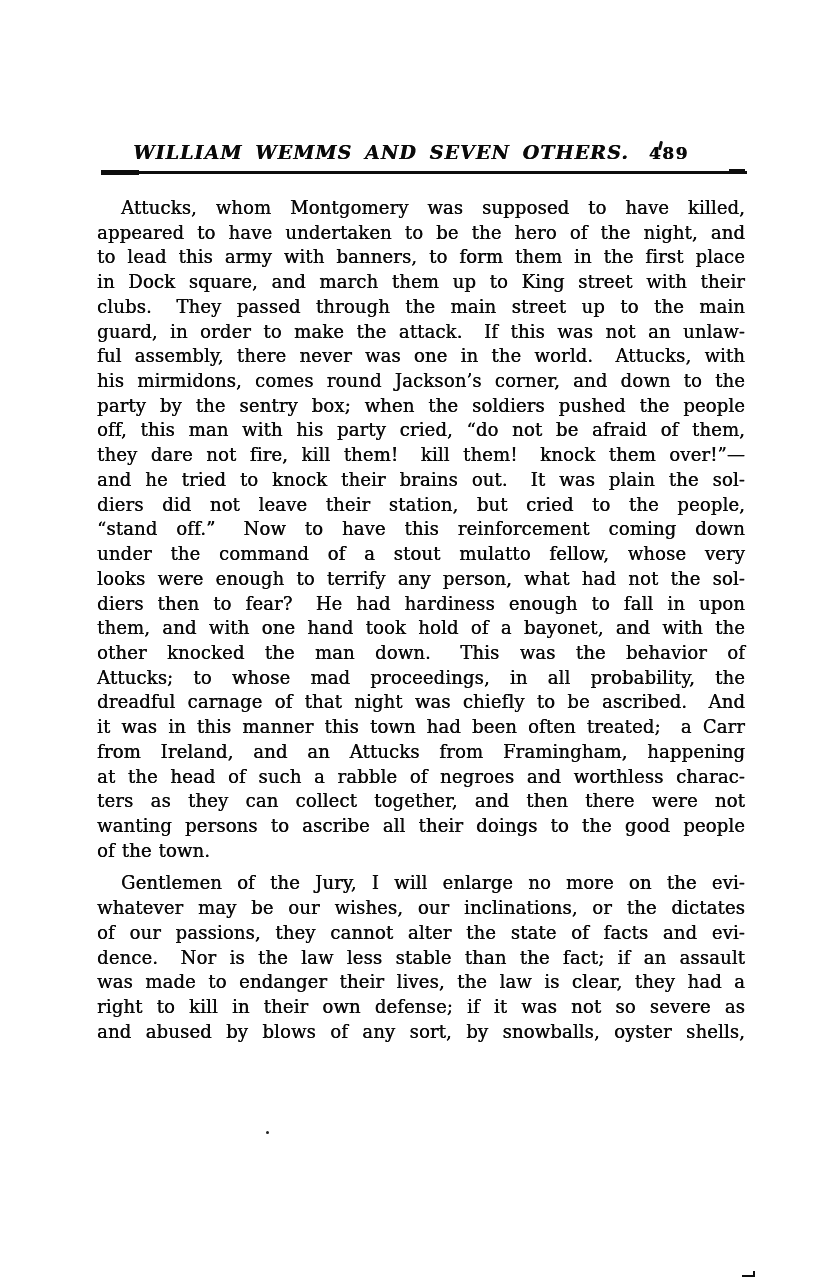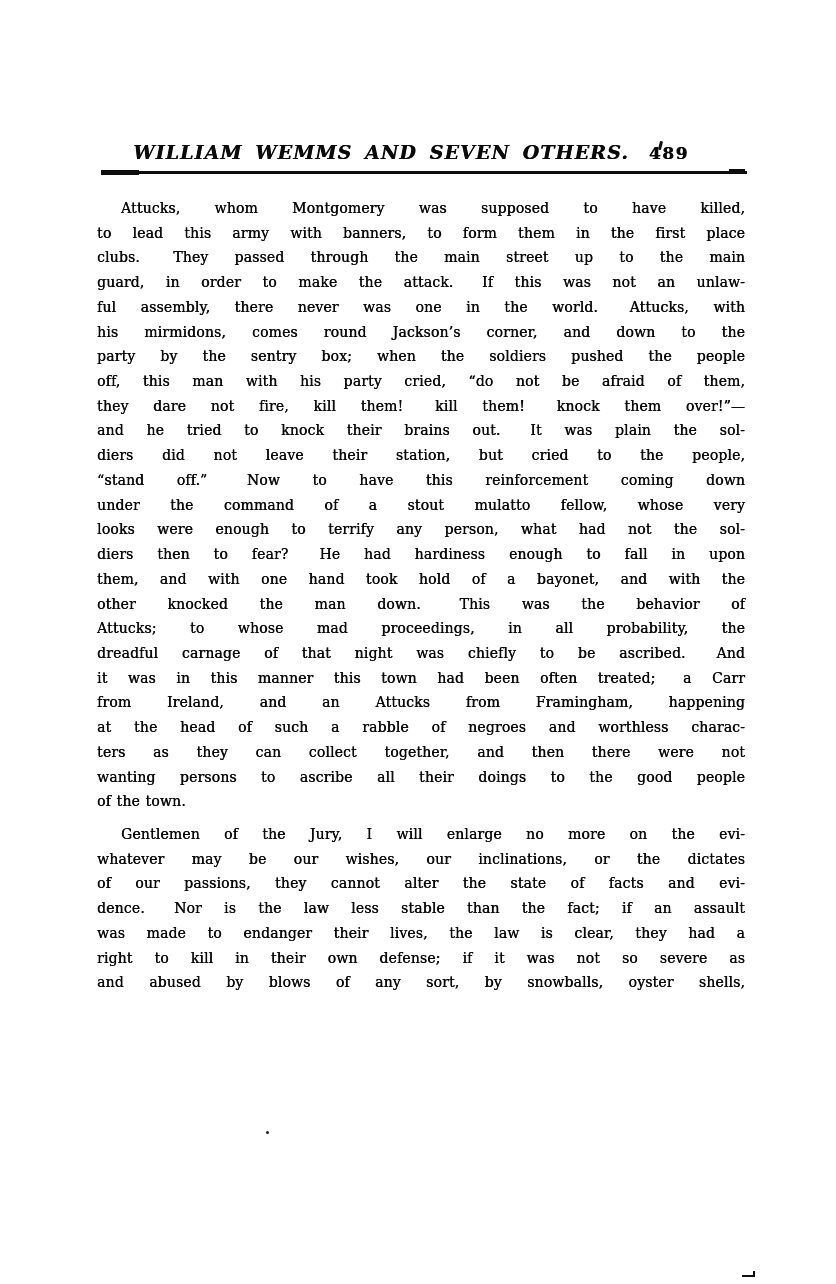--- a/index.html
+++ b/index.html
@@ -70,21 +70,21 @@
     width: 16px;
     height: 3px;
     background: #0d0d0d;
   }
   
   .body {
     position: absolute;
     left: 97px;
     top: 196px;
     width: 648px;
-    font-size: 14px;
+    font-size: 18px;
     letter-spacing: 0.15px;
     word-spacing: 1px;
     text-shadow: 0.35px 0 0 #0a0a0a;
   }
   .para { margin: 0; }
   .para + .para { margin-top: 8px; }
   .line {
     height: 24.72px;
     line-height: 24.72px;
     text-align: justify;
@@ -146,21 +146,23 @@
     <span class="pagenum">489</span>
   </div>
 
   <div class="tick-artifact"></div>
 
   <div class="header-rule"></div>
 
   <div class="body" id="page-body">
       <div class="para">
         <div class="line first">Attucks, whom Montgomery was supposed to have killed,</div>
+        <div class="line">appeared to have undertaken to be the hero of the night, and</div>
         <div class="line">to lead this army with banners, to form them in the first place</div>
+        <div class="line">in Dock square, and march them up to King street with their</div>
         <div class="line">clubs.  They passed through the main street up to the main</div>
         <div class="line">guard, in order to make the attack.  If this was not an unlaw-</div>
         <div class="line">ful assembly, there never was one in the world.  Attucks, with</div>
         <div class="line">his mirmidons, comes round Jackson’s corner, and down to the</div>
         <div class="line">party by the sentry box; when the soldiers pushed the people</div>
         <div class="line">off, this man with his party cried, “do not be afraid of them,</div>
         <div class="line">they dare not fire, kill them!  kill them!  knock them over!”—</div>
         <div class="line">and he tried to knock their brains out.  It was plain the sol-</div>
         <div class="line">diers did not leave their station, but cried to the people,</div>
         <div class="line">“stand off.”  Now to have this reinforcement coming down</div>

